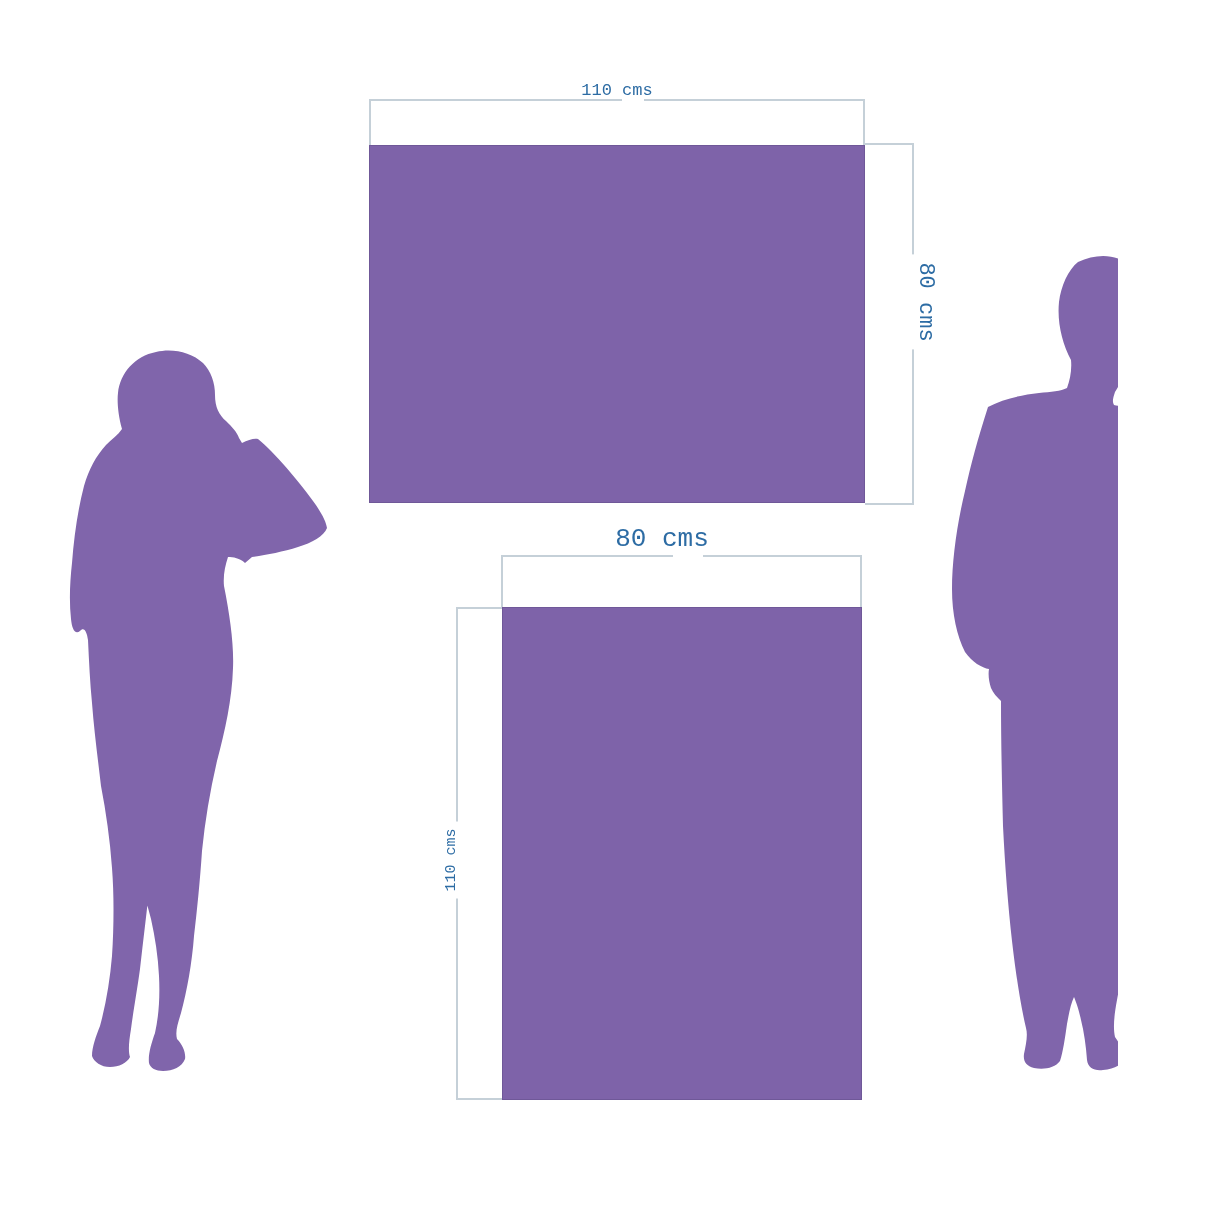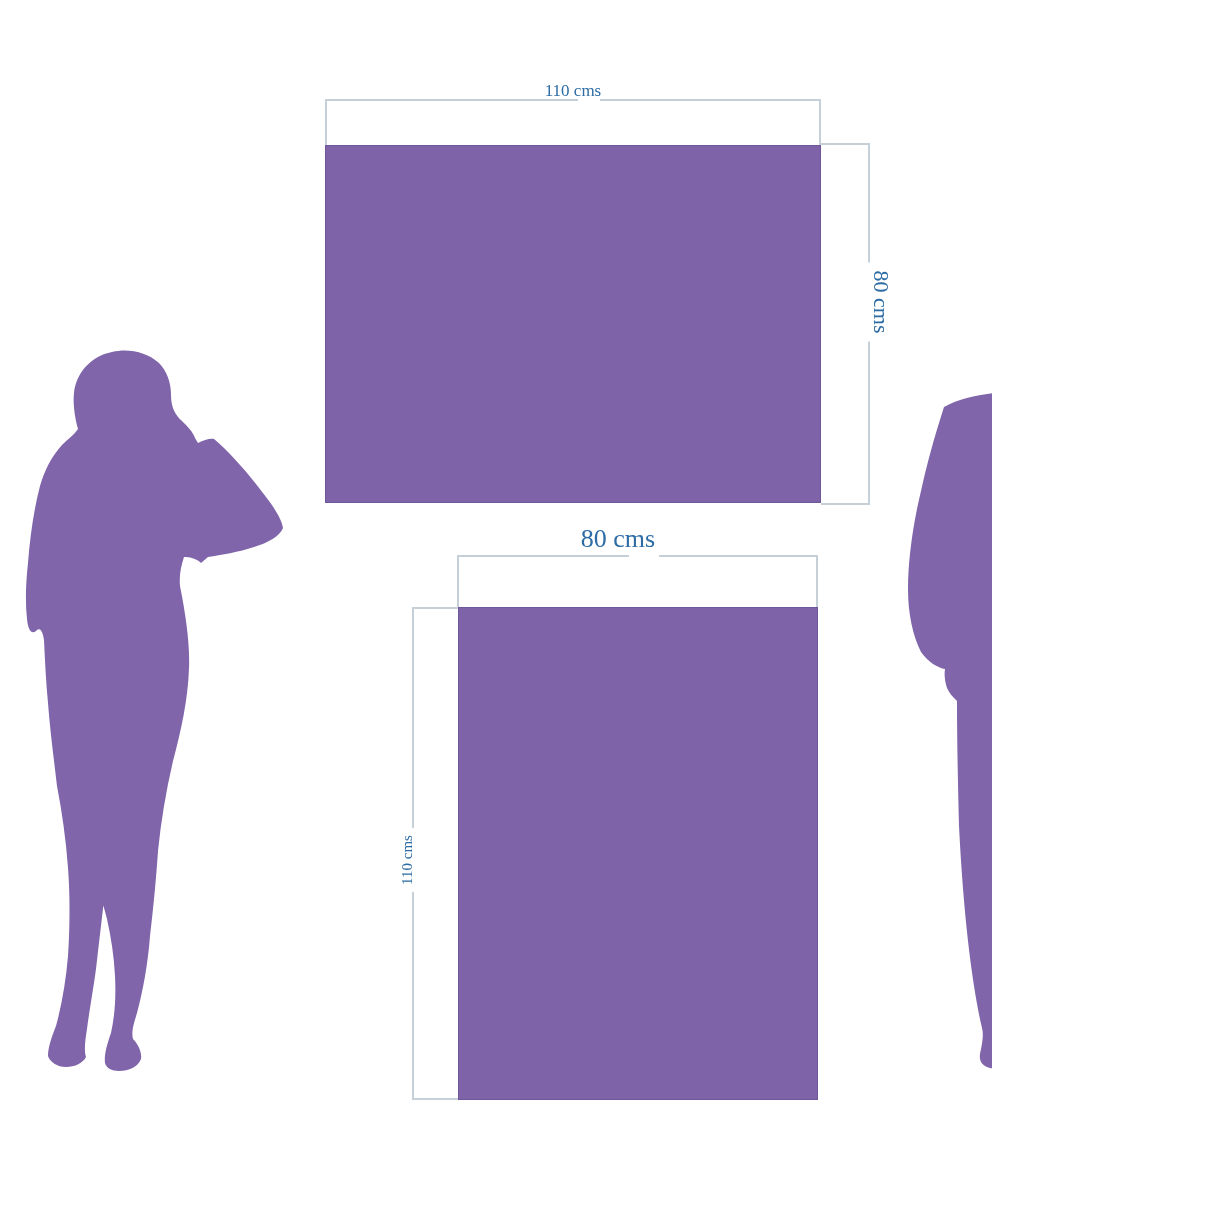--- a/index.html
+++ b/index.html
@@ -6,24 +6,25 @@
     --artwork-purple:#7e63a9;
     --artwork-border:#6f5898;
     --dimension-line:#c5d0d8;
     --dimension-text:#2d6ca4;
     --silhouette-purple:#8065ab;
     --page-bg:#ffffff;
   }
   html,body{margin:0;padding:0;background:var(--page-bg);}
   #canvas{
     position:relative;
-    width:992px;height:1214px;
+    width:1074px;height:1214px;
     background:var(--page-bg);
     overflow:hidden;
-    font-family:Liberation Serif, serif;
+    font-family:Liberation Mono, monospace;
+    margin-left:44px;
   }
   .abs{position:absolute;box-sizing:border-box;}
   .artwork{
     background:var(--artwork-purple);
     border:1px solid var(--artwork-border);
   }
   .bracket{border:0 solid var(--dimension-line);}
   .bracket.top{border-top-width:2px;border-left-width:2px;border-right-width:2px;}
   .bracket.right{border-top-width:2px;border-right-width:2px;border-bottom-width:2px;}
   .bracket.left{border-left-width:2px;border-top-width:2px;border-bottom-width:2px;}

